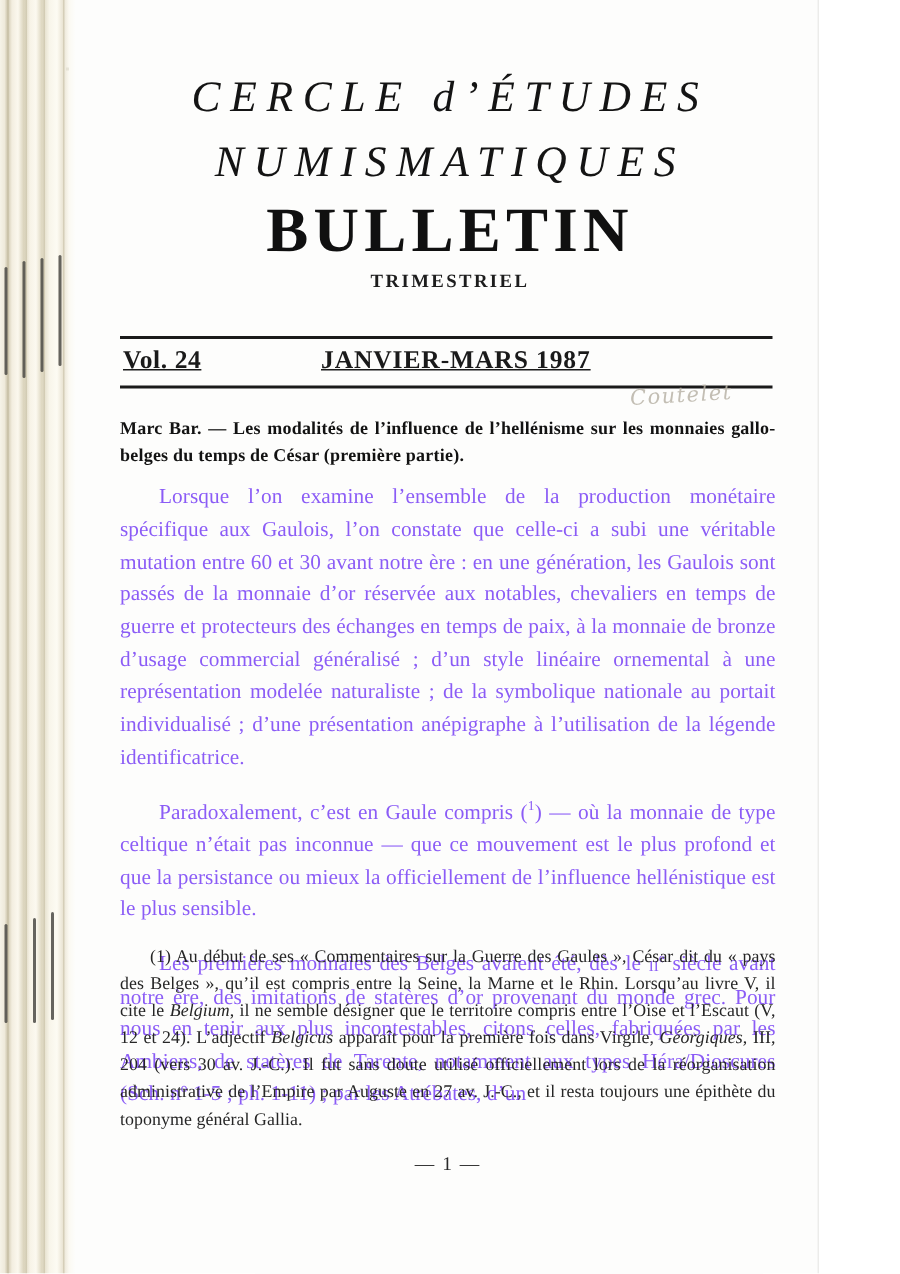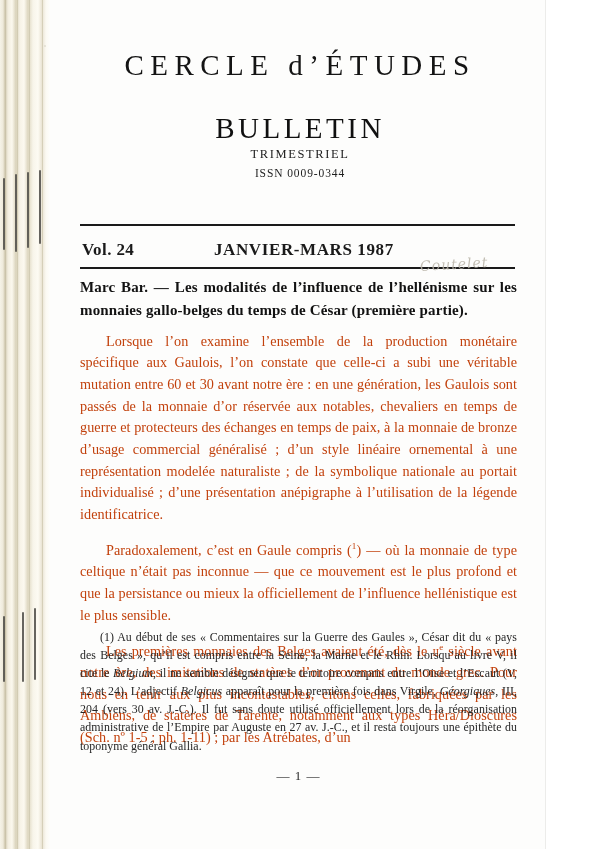--- a/index.html
+++ b/index.html
@@ -86,33 +86,34 @@
     right: 60px;
     top: 44px;
     text-align: center;
   }
   .mast-line {
     font-size: 29px;
     letter-spacing: 6.5px;
     line-height: 1.48;
     color: #141414;
     white-space: nowrap;
+    font-style: italic;
   }
   .bulletin {
-    margin-top: 25px;
-    font-size: 29px;
-    font-weight: normal;
+    font-size: 42px;
+    font-weight: bold;
     letter-spacing: 3.5px;
     color: #101010;
   }
   .trimestriel {
     margin-top: 2px;
     font-size: 12.5px;
     letter-spacing: 1.6px;
     color: #1d1d1d;
+    font-weight: bold;
   }
   .issn {
     margin-top: 5px;
     font-size: 11.5px;
     letter-spacing: 0.9px;
     color: #1d1d1d;
   }
 
   
   .issue-wrap {
@@ -121,24 +122,25 @@
     width: 435px;
     top: 224px;
   }
   .rule {
     height: 2px;
     background: #1a1a1a;
   }
   .issue-row {
     display: flex;
     align-items: baseline;
-    padding: 14px 2px 7px 2px;
+    padding: 4px 2px 7px 2px;
     font-size: 17px;
     font-weight: bold;
     letter-spacing: 0.4px;
+    text-decoration: underline;
   }
   .issue-vol { width: 132px; }
   .issue-num { flex: 1; }
   .issue-num sup {
     font-size: 9.5px;
     vertical-align: super;
   }
   .issue-date {
     text-align: right;
     letter-spacing: 0.6px;
@@ -160,35 +162,35 @@
   }
 
   
   .article {
     position: absolute;
     left: 80px;
     width: 437px;
     top: 276px;
   }
   .art-title {
-    font-size: 15px;
+    font-size: 12px;
     font-weight: bold;
     line-height: 1.52;
     letter-spacing: 0.15px;
     text-align: justify;
     color: #121212;
   }
   .body-p {
     margin-top: 9px;
     font-size: 14.2px;
     line-height: 1.525;
     text-align: justify;
     text-indent: 26px;
     letter-spacing: 0.05px;
-    color: #c2410c;
+    color: #8b5cf6;
   }
   .body-p.tight { margin-top: 1px; }
   .body-p sup {
     font-size: 9px;
     vertical-align: super;
   }
   .smallcaps {
     font-variant: small-caps;
     text-transform: lowercase;
     margin-top: 30px;
@@ -249,23 +251,23 @@
 
     <div class="staple" style="left:3px;  top:616px; height:66px;"></div>
     <div class="staple" style="left:22px; top:612px; height:70px;"></div>
     <div class="staple" style="left:34px; top:608px; height:72px;"></div>
 
     <div class="speck" style="left:44px; top:45px; width:2px; height:2px;"></div>
   </div>
 
   <div class="masthead">
     <div class="mast-line">CERCLE d’ÉTUDES</div>
+    <div class="mast-line">NUMISMATIQUES</div>
     <div class="bulletin">BULLETIN</div>
     <div class="trimestriel">TRIMESTRIEL</div>
-    <div class="issn">ISSN 0009-0344</div>
   </div>
 
   <div class="issue-wrap">
     <div class="rule"></div>
     <div class="issue-row">
       <span class="issue-vol">Vol. 24</span>
       <span class="issue-date">JANVIER-MARS 1987</span>
     </div>
     <div class="rule"></div>
   </div>

